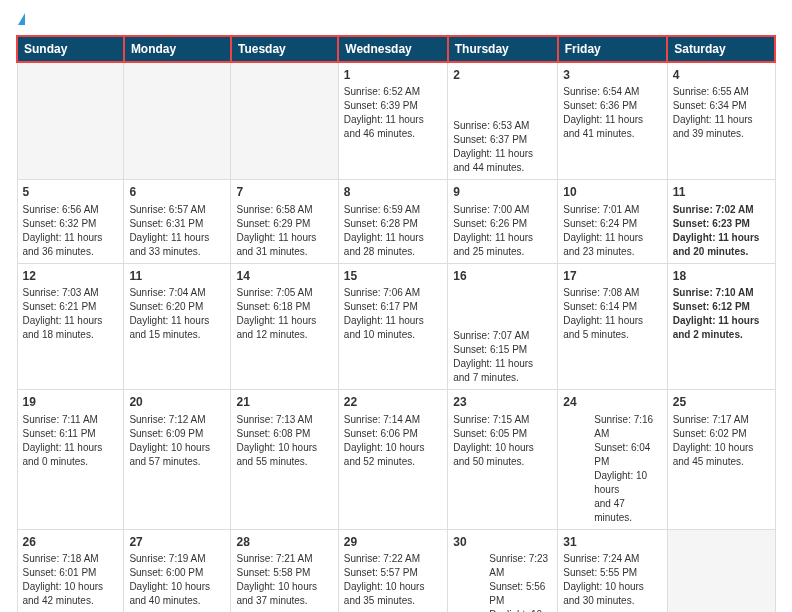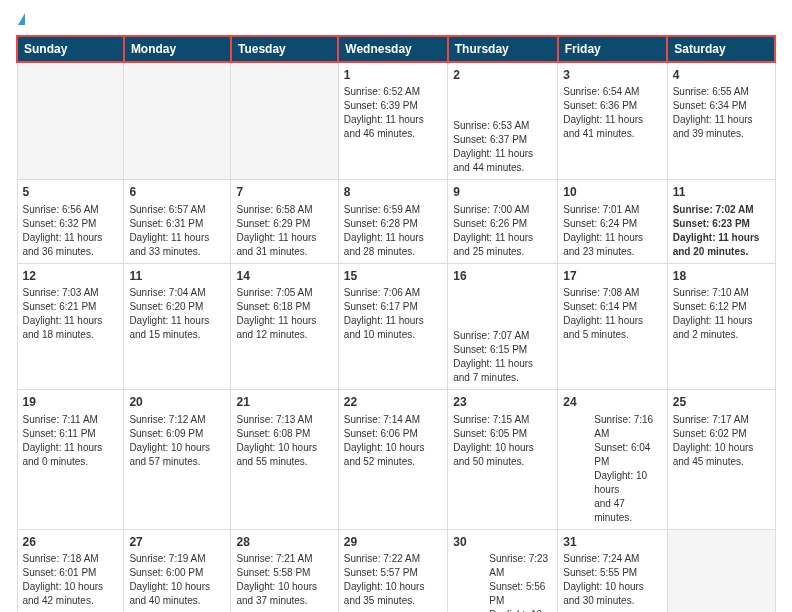--- a/index.html
+++ b/index.html
@@ -249,21 +249,21 @@
           </td>
           <td>
             <span class="day-number">17</span>
             <div class="day-info" style="white-space: pre-line;">Sunrise: 7:08 AM
 Sunset: 6:14 PM
 Daylight: 11 hours
 and 5 minutes.</div>
           </td>
           <td>
             <span class="day-number">18</span>
-            <div class="day-info" style="white-space: pre-line;">Sunrise: 7:10 AM
+            <div class="day-info" style="white-space: pre-line; font-weight: bold;">Sunrise: 7:10 AM
 Sunset: 6:12 PM
 Daylight: 11 hours
 and 2 minutes.</div>
           </td>
         </tr>
         <tr>
           <td>
             <span class="day-number">19</span>
             <div class="day-info" style="white-space: pre-line;">Sunrise: 7:11 AM
 Sunset: 6:11 PM

